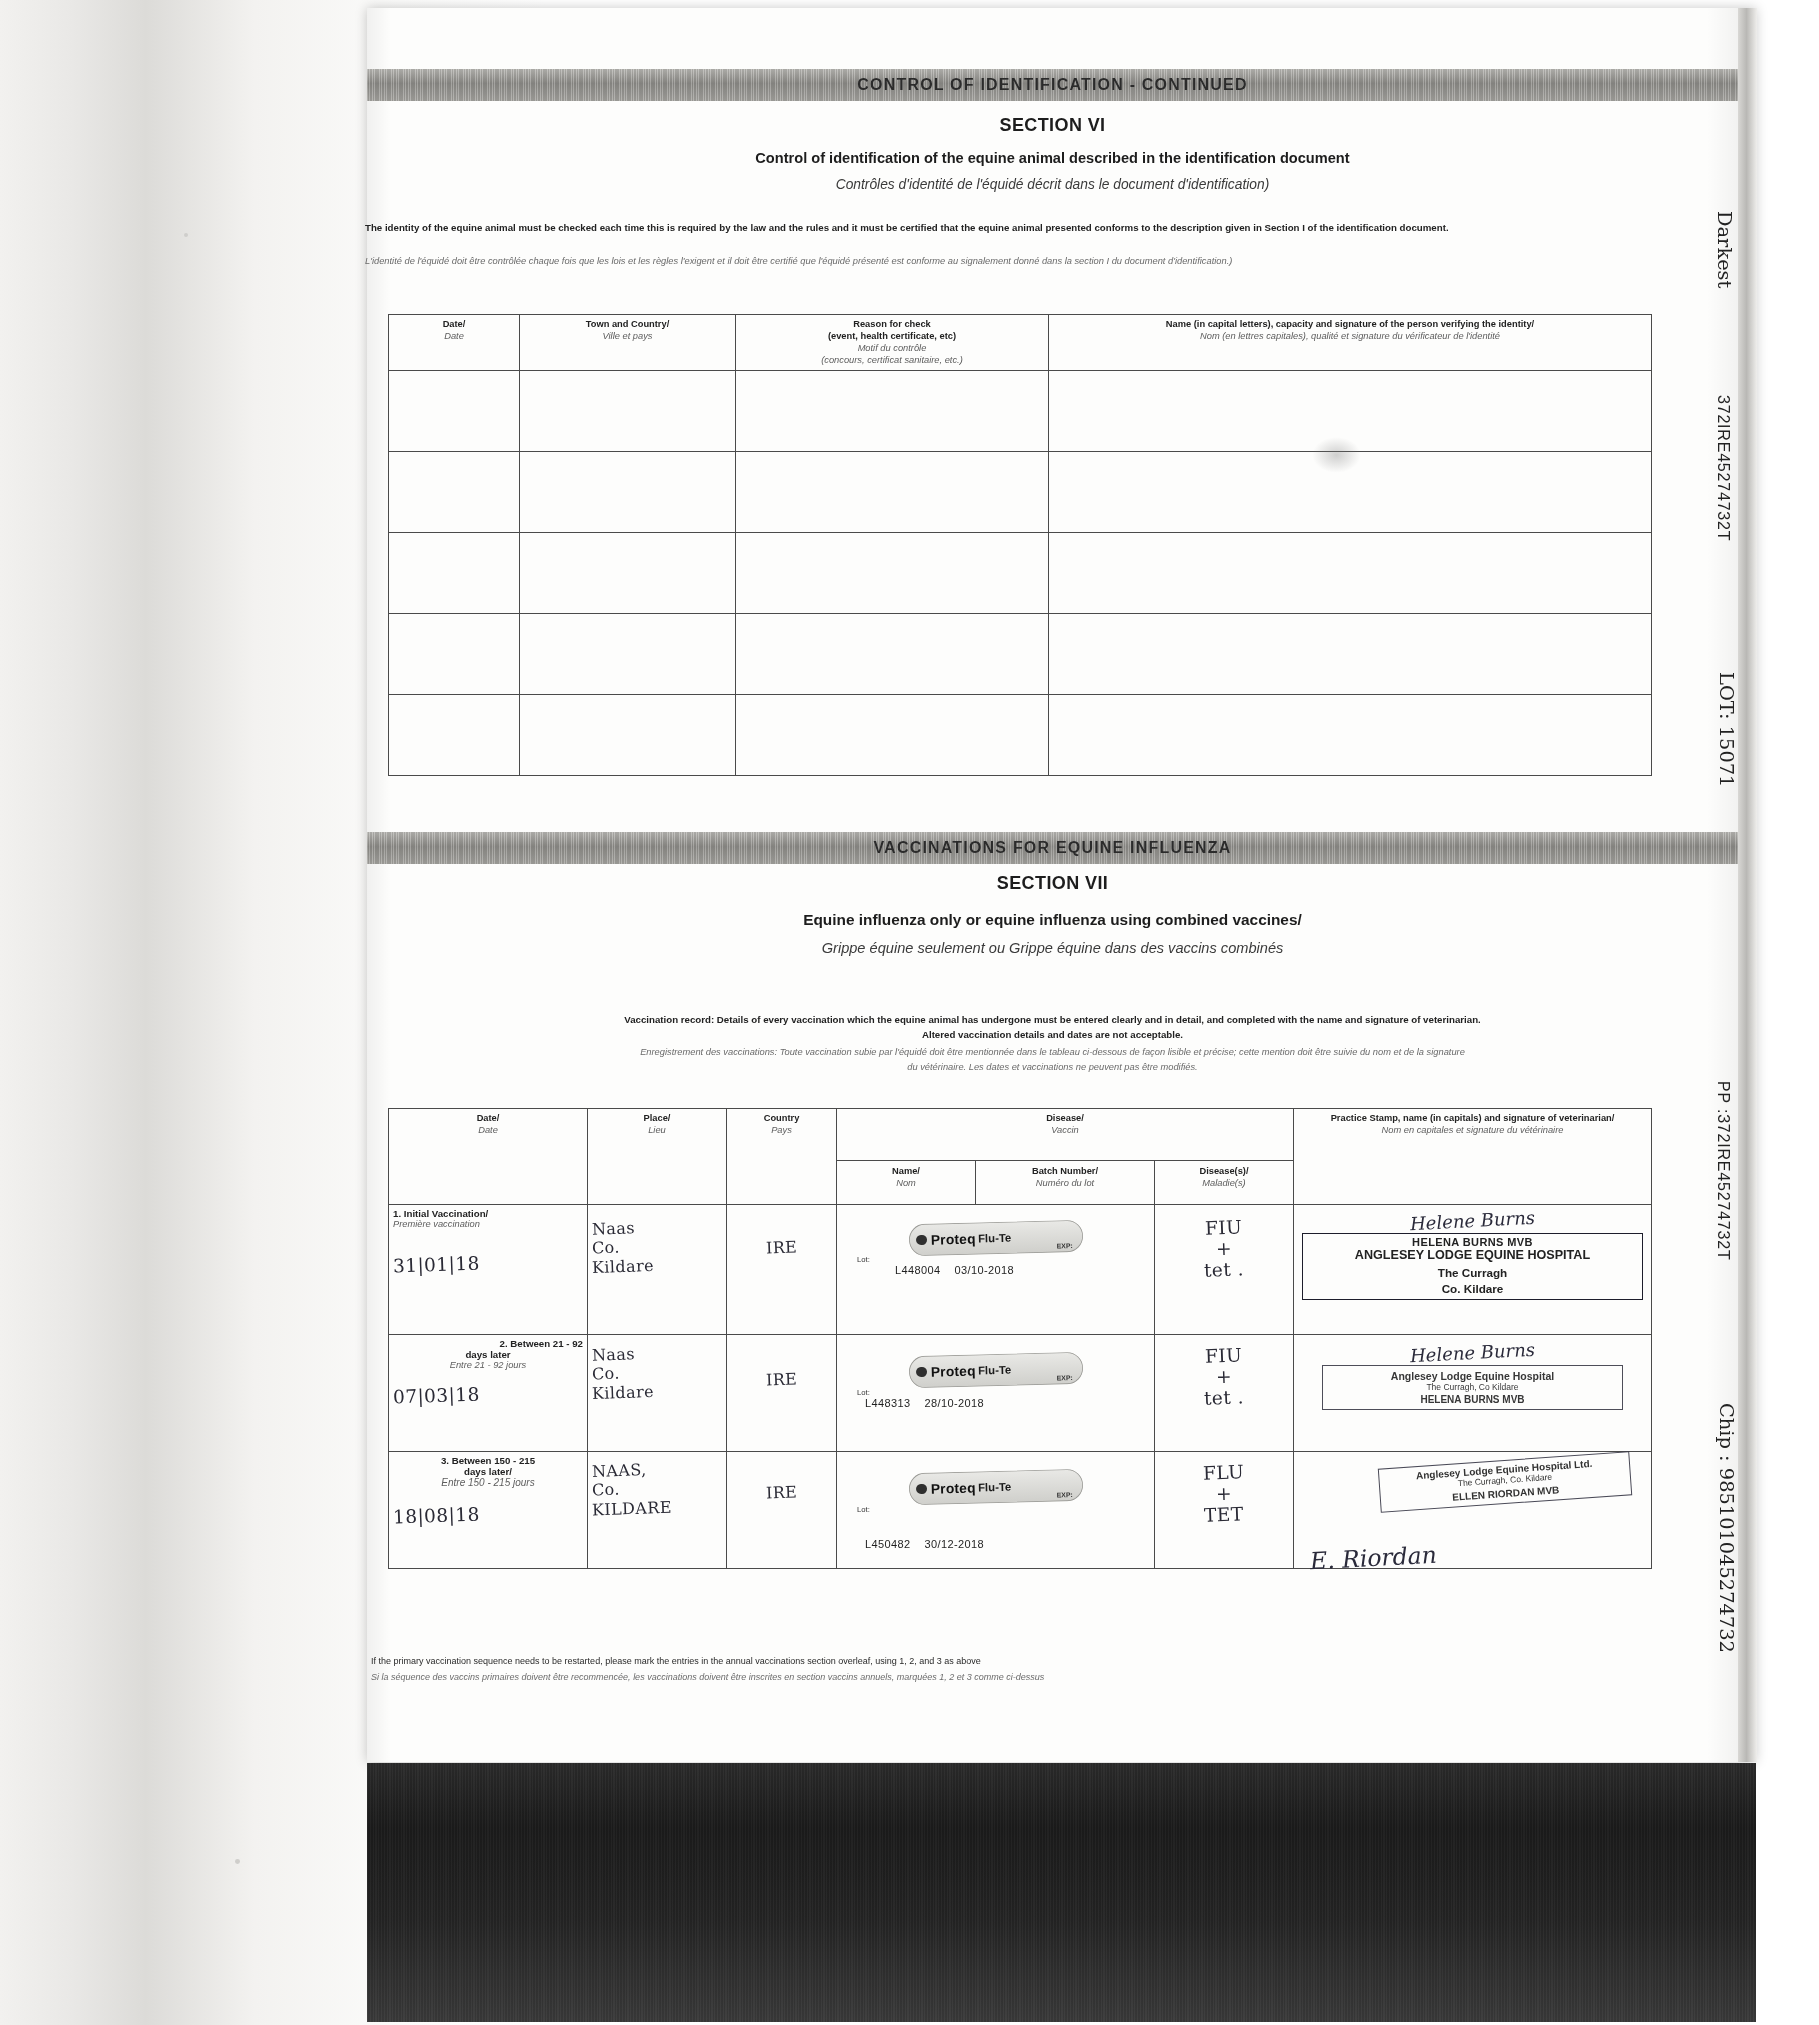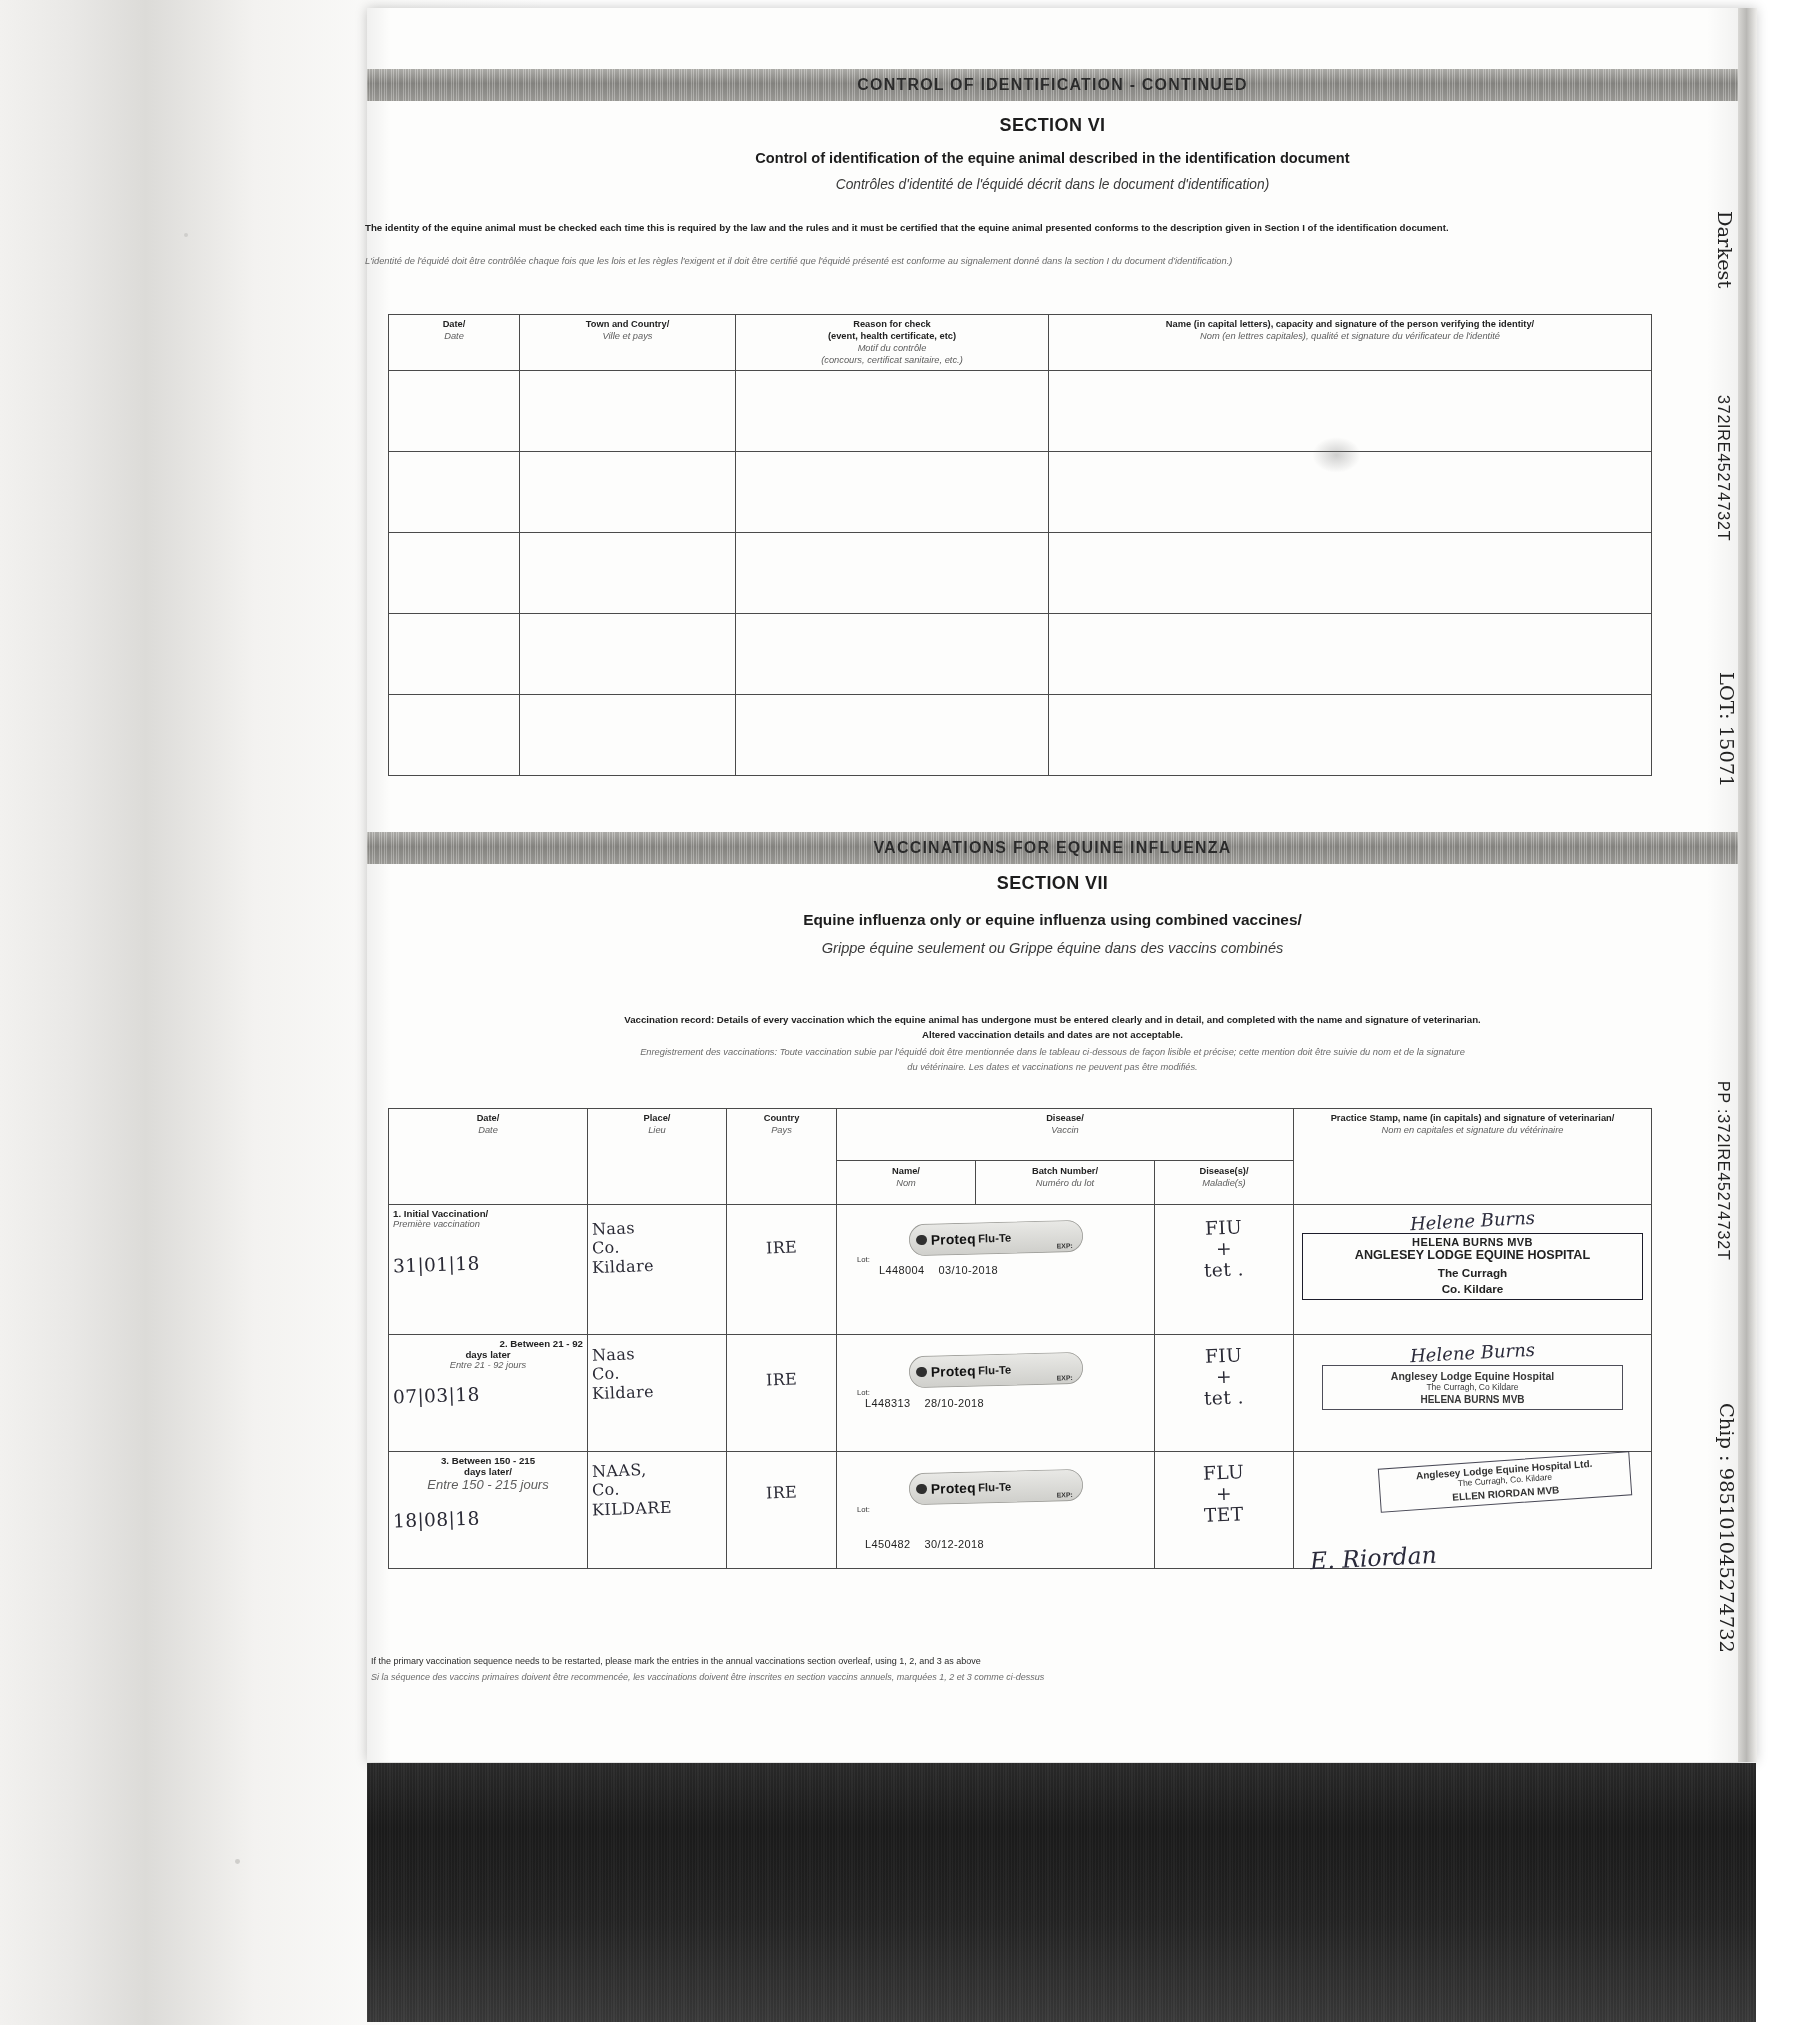--- a/index.html
+++ b/index.html
@@ -353,21 +353,21 @@
         <div style="margin-top:30px;"><span class="hand">IRE</span></div>
       </td>
       <td colspan="2" style="padding-top:12px;">
         <div class="sticker" style="margin:4.9px auto 0 auto;">
           <span class="dot"></span>
           <span class="brand">Proteq</span>
           <span class="flute">Flu-Te</span>
           <span class="exp">EXP:</span>
         </div>
         <div class="lotline" style="margin-left:16px;">Lot:</div>
-        <div class="lotvals" style="margin-left:24px;padding-left:14px;">
+        <div class="lotvals" style="margin-left:40px;padding-left:14px;">
           <span>L448004</span>
           &nbsp;&nbsp;
           <span>03/10-2018</span>
         </div>
       </td>
       <td style="text-align:center;">
         <div style="margin-top:9px;"><span class="hand lg">FIU</span></div>
         <div><span class="hand lg">+</span></div>
         <div><span class="hand lg">tet .</span></div>
       </td>
@@ -423,21 +423,21 @@
           <div style="font-size:8.5px;">The Curragh, Co Kildare</div>
           <div style="font-size:10px;font-weight:700;margin-top:2.4px;">HELENA BURNS MVB</div>
         </div>
       </td>
     </tr>
 
     <tr style="height:117px;">
       <td>
         <div style="font-weight:700;font-size:9.7px;text-align:center;">3. Between 150 - 215</div>
         <div style="font-weight:700;font-size:9.7px;text-align:center;">days later/</div>
-        <div style="font-style:italic;font-size:13px;color:#5d5d5d;text-align:center;">Entre 150 - 215 jours</div>
+        <div style="font-style:italic;font-size:10px;color:#5d5d5d;text-align:center;">Entre 150 - 215 jours</div>
         <div style="margin-top:17px;"><span class="hand lg">18|08|18</span></div>
       </td>
       <td>
         <div style="margin-top:5.7px;"><span class="hand">NAAS,</span></div>
         <div><span class="hand">Co.</span></div>
         <div><span class="hand">KILDARE</span></div>
       </td>
       <td style="text-align:center;">
         <div style="margin-top:28px;"><span class="hand">IRE</span></div>
       </td>

